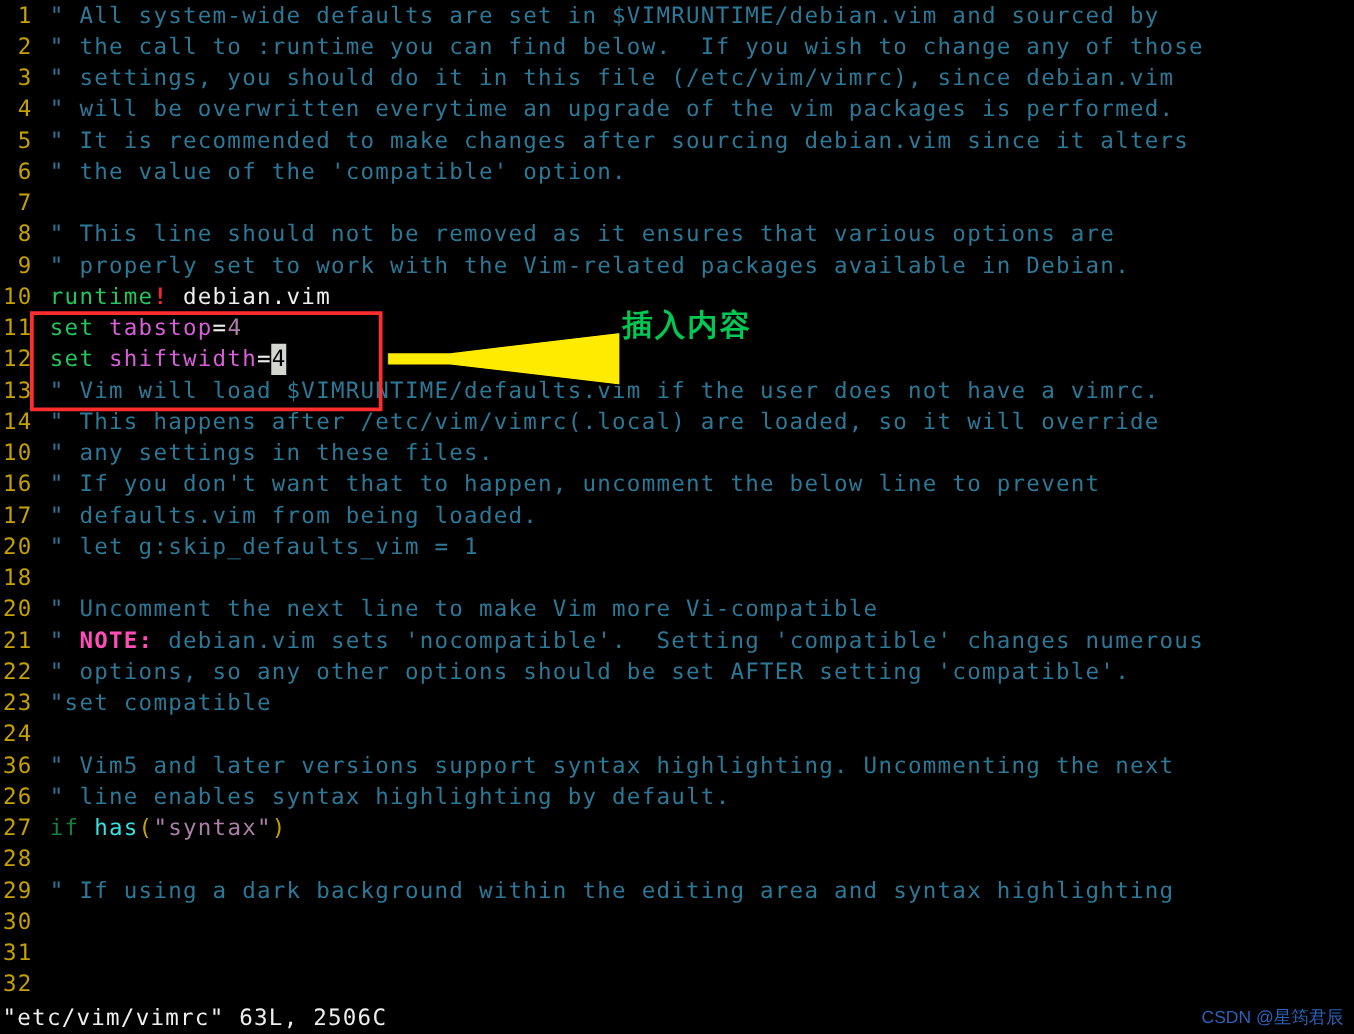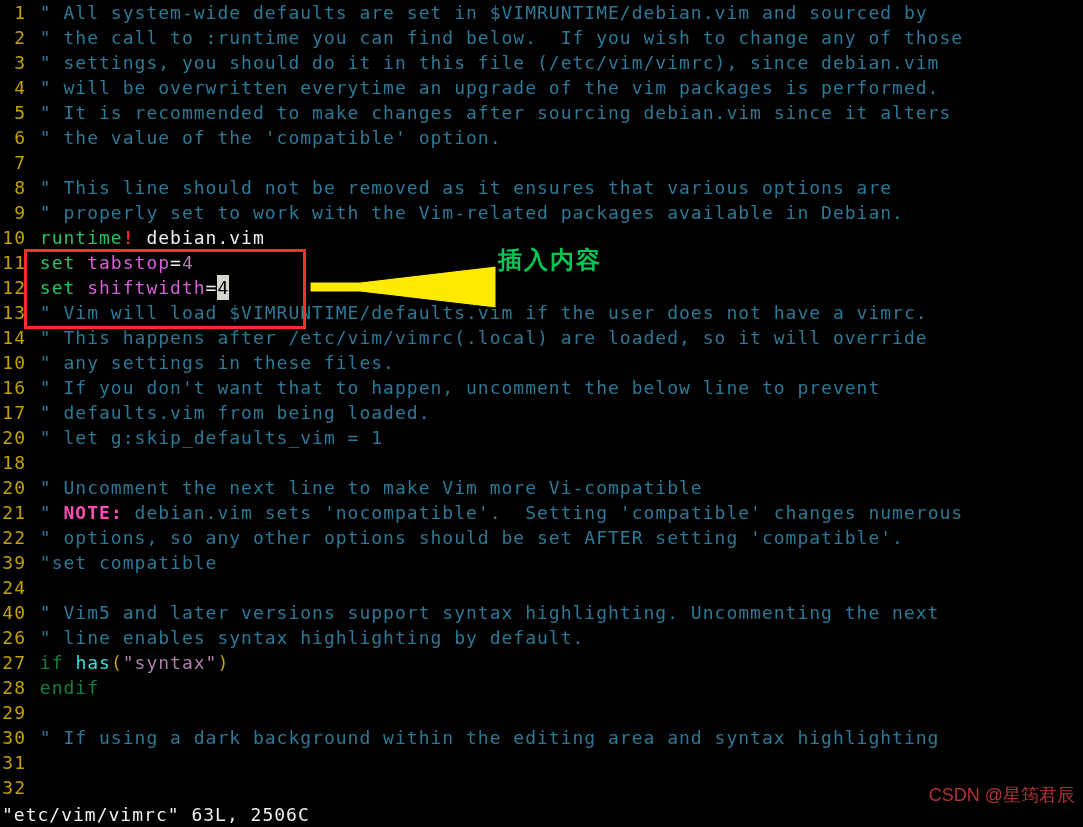--- a/index.html
+++ b/index.html
@@ -14,21 +14,21 @@
   .opt{color:#d75fd7}
   .lit{color:#ad7fa8}
   .fn{color:#34e2e2}
   .paren{color:#c4a000}
   .str{color:#ad7fa8}
   .white{color:#eee}
   .red{color:#ef2929;font-weight:bold}
   .note{color:#ff4db8;font-weight:bold}
   .green{color:#8ae234}
   .status{position:absolute;left:0;bottom:0;width:1083px;height:25px;line-height:25px;color:#eee;background:#000;padding-left:2px;white-space:pre;font-size:18px;letter-spacing:1px}
-  .watermark{position:absolute;right:8px;bottom:20px;color:#ef4444;font-size:18px;font-family:"PingFang SC","Microsoft YaHei",sans-serif;letter-spacing:0;opacity:.75}
+  .watermark{position:absolute;right:8px;bottom:4px;color:#3b82f6;font-size:14px;font-family:"PingFang SC","Microsoft YaHei",sans-serif;letter-spacing:0;opacity:.75}
   .highlight-box{position:absolute;left:-4px;top:249px;width:282px;height:80px;border:3px solid #ff2d2d;box-sizing:border-box;z-index:4;pointer-events:none}
   .cursor-block{display:inline-block;background:#d3d7cf;color:#000;}
   .annotation{position:absolute;left:470px;top:244px;color:#00c853;font-family:"PingFang SC","Microsoft YaHei",sans-serif;font-size:24px;font-weight:700;letter-spacing:2px;z-index:6;pointer-events:none}
   .arrow{position:absolute;left:282px;top:258px;z-index:5;pointer-events:none}
   .c-text{color:#2c7896}
 </style>
 </head>
 <body>
 
 <div class="editor">
@@ -48,23 +48,23 @@
     <div>13</div>
     <div>14</div>
     <div>10</div>
     <div>16</div>
     <div>17</div>
     <div>20</div>
     <div>18</div>
     <div>20</div>
     <div>21</div>
     <div>22</div>
-    <div>39</div>
+    <div>23</div>
     <div>24</div>
-    <div>40</div>
+    <div>36</div>
     <div>26</div>
     <div>27</div>
     <div>28</div>
     <div>29</div>
     <div>30</div>
     <div>31</div>
     <div>32</div>
   </div>
 
   <div class="code">
@@ -88,21 +88,20 @@
     <div class="line"> <span class="c-text">" let g:skip_defaults_vim = 1</span></div>
     <div class="line"></div>
     <div class="line"> <span class="c-text">" Uncomment the next line to make Vim more Vi-compatible</span></div>
     <div class="line"> <span class="c-text">" </span><span class="note">NOTE:</span><span class="c-text"> debian.vim sets 'nocompatible'.  Setting 'compatible' changes numerous</span></div>
     <div class="line"> <span class="c-text">" options, so any other options should be set AFTER setting 'compatible'.</span></div>
     <div class="line"> <span class="c-text">"set compatible</span></div>
     <div class="line"></div>
     <div class="line"> <span class="c-text">" Vim5 and later versions support syntax highlighting. Uncommenting the next</span></div>
     <div class="line"> <span class="c-text">" line enables syntax highlighting by default.</span></div>
     <div class="line"> <span class="kw">if</span><span> </span><span class="fn">has</span><span class="paren">(</span><span class="str">"syntax"</span><span class="paren">)</span></div>
-    <div class="line"> <span class="kw">endif</span></div>
     <div class="line"></div>
     <div class="line"> <span class="c-text">" If using a dark background within the editing area and syntax highlighting</span></div>
 
     <div class="highlight-box"></div>
 
     <svg class="arrow" width="190" height="60">
       <polygon points="186,8 186,50 50,34 0,34 0,24 50,24" fill="#ffeb00" stroke="#000" stroke-width="1"></polygon>
     </svg>
 
     <div class="annotation">插入内容</div>

